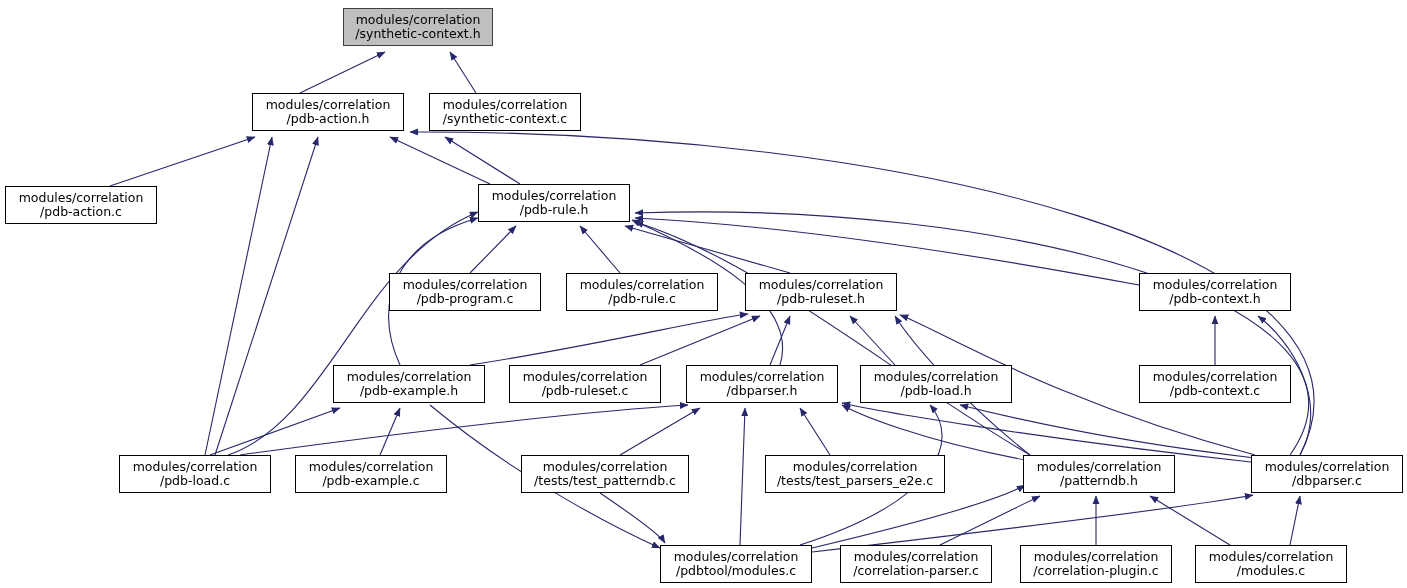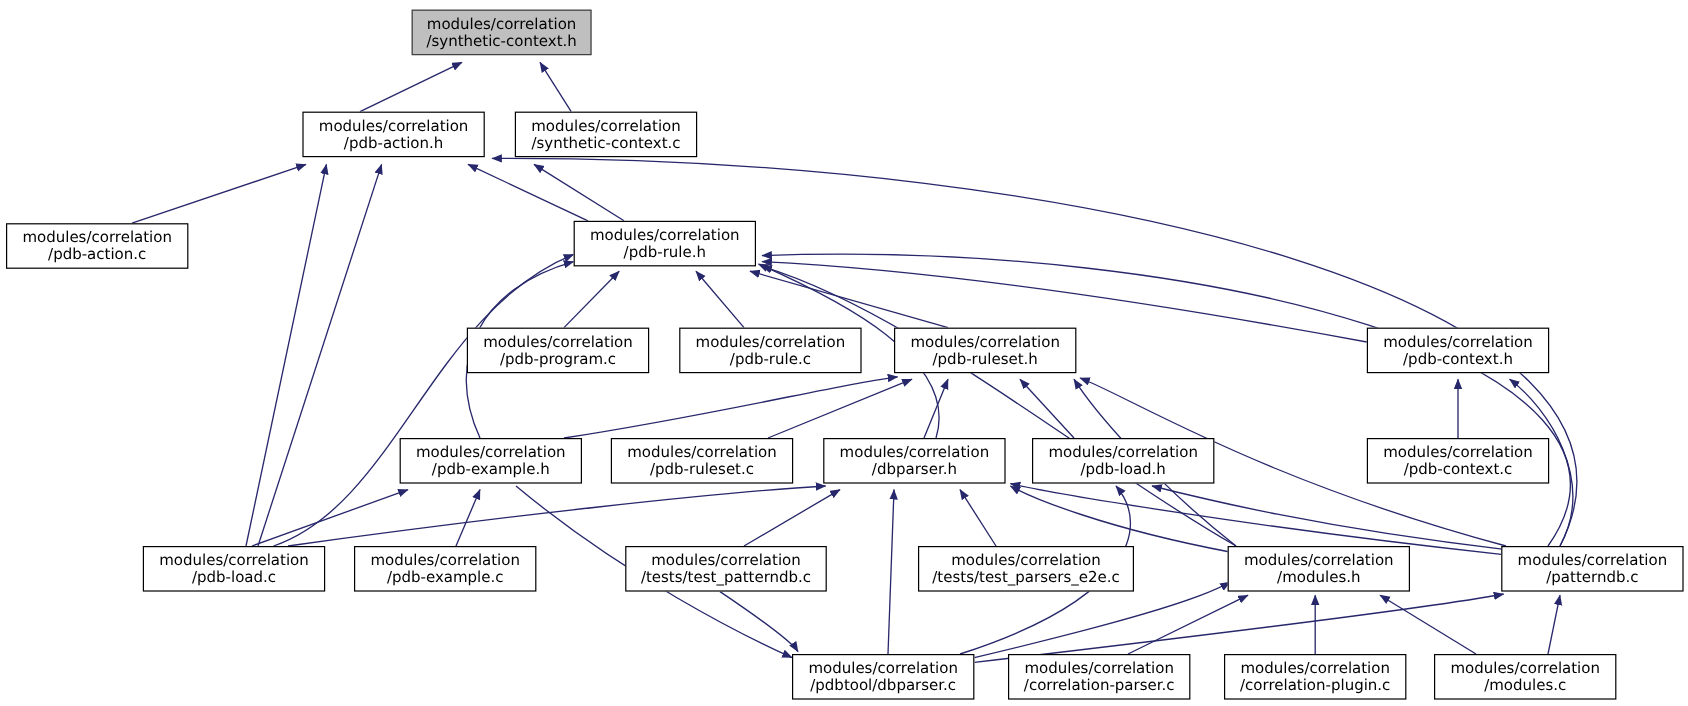--- a/index.html
+++ b/index.html
@@ -158,29 +158,29 @@
       <div class="node" style="left: 521px; top: 455px; width: 168px; height: 38px;">
         <span class="l1">modules/correlation</span>
         <span class="l2">/tests/test_patterndb.c</span>
       </div>
       <div class="node" style="left: 765px; top: 455px; width: 180px; height: 38px;">
         <span class="l1">modules/correlation</span>
         <span class="l2">/tests/test_parsers_e2e.c</span>
       </div>
       <div class="node" style="left: 1023px; top: 455px; width: 152px; height: 38px;">
         <span class="l1">modules/correlation</span>
-        <span class="l2">/modules.h</span>
+        <span class="l2">/patterndb.h</span>
       </div>
       <div class="node" style="left: 1251px; top: 455px; width: 152px; height: 38px;">
         <span class="l1">modules/correlation</span>
-        <span class="l2">/patterndb.c</span>
+        <span class="l2">/dbparser.c</span>
       </div>
       <div class="node" style="left: 660px; top: 545px; width: 152px; height: 38px;">
         <span class="l1">modules/correlation</span>
-        <span class="l2">/pdbtool/dbparser.c</span>
+        <span class="l2">/pdbtool/modules.c</span>
       </div>
       <div class="node" style="left: 840px; top: 545px; width: 152px; height: 38px;">
         <span class="l1">modules/correlation</span>
         <span class="l2">/correlation-parser.c</span>
       </div>
       <div class="node" style="left: 1020px; top: 545px; width: 152px; height: 38px;">
         <span class="l1">modules/correlation</span>
         <span class="l2">/correlation-plugin.c</span>
       </div>
       <div class="node" style="left: 1195px; top: 545px; width: 152px; height: 38px;">

